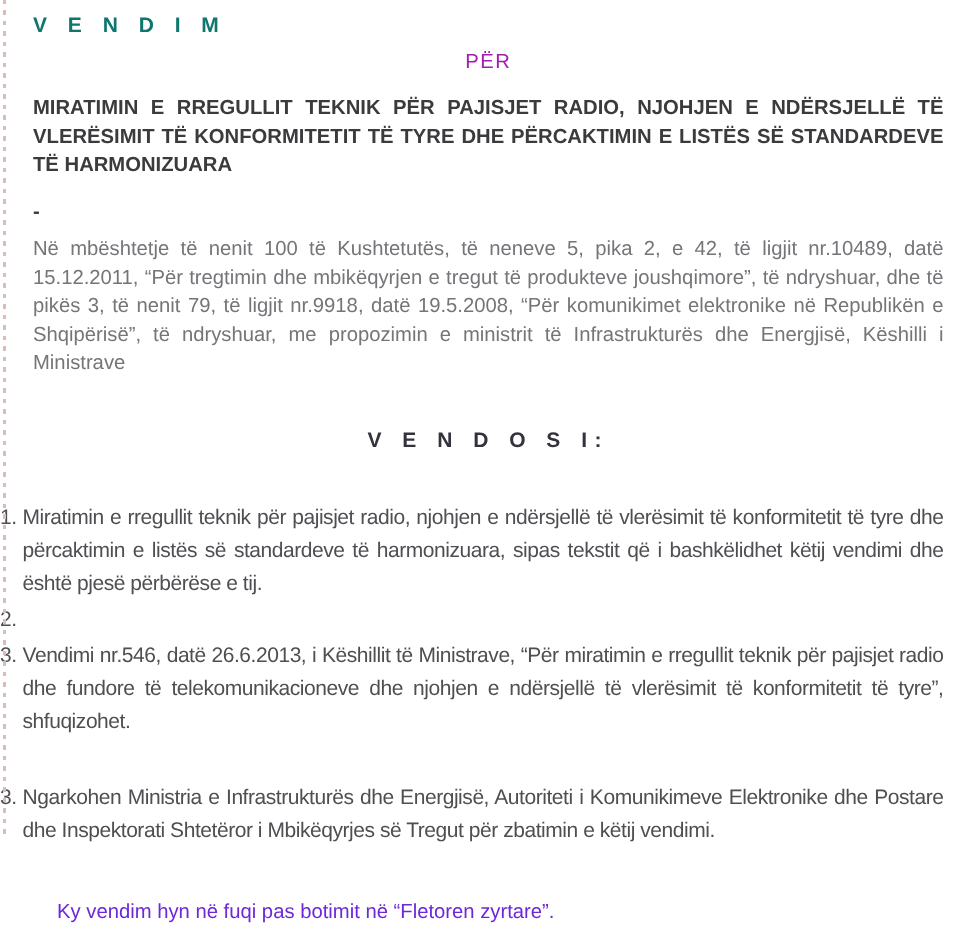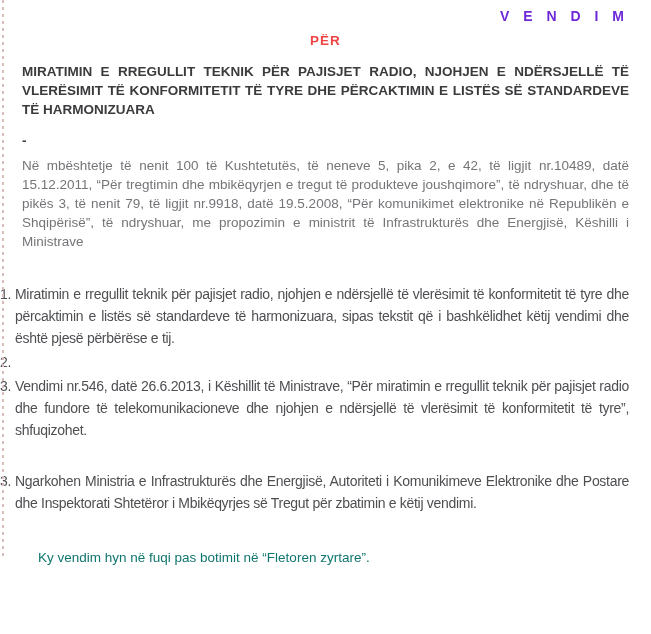--- a/index.html
+++ b/index.html
@@ -24,31 +24,31 @@
     background: repeating-linear-gradient(180deg, #d9bdb8 0px, #d9bdb8 3px, transparent 3px, transparent 7px);
   }
   .doc {
     padding: 8px 22px 0 22px;
   }
   .title {
     margin: 0;
     font-size: 14px;
     font-weight: bold;
     letter-spacing: 5px;
-    text-align: right;
-    color: #6d28d9;
+    text-align: left;
+    color: #0f766e;
     line-height: 16px;
   }
   .subtitle {
     margin: 9px 0 0 0;
     font-size: 13.5px;
-    font-weight: bold;
+    font-weight: normal;
     letter-spacing: 1px;
     text-align: center;
-    color: #ef4444;
+    color: #a21caf;
     line-height: 16px;
   }
   .heading {
     margin: 13px 0 0 0;
     font-size: 13.5px;
     font-weight: bold;
     line-height: 19px;
     text-align: justify;
     color: #3b3b3e;
   }
@@ -95,35 +95,36 @@
     flex: 1;
     text-align: justify;
   }
   .item.spaced {
     margin-top: 29px;
   }
   .closing {
     margin: 34px 0 16px 16px;
     font-size: 13.5px;
     line-height: 19px;
-    color: #0f766e;
+    color: #6d28d9;
   }
 </style>
 </head>
 <body>
 
 <div class="page">
   <div class="left-rule"></div>
 
   <div class="doc">
     <h1 class="title">V E N D I M</h1>
     <h2 class="subtitle">PËR</h2>
     <p class="heading">MIRATIMIN E RREGULLIT TEKNIK PËR PAJISJET RADIO, NJOHJEN E NDËRSJELLË TË VLERËSIMIT TË KONFORMITETIT TË TYRE DHE PËRCAKTIMIN E LISTËS SË STANDARDEVE TË HARMONIZUARA</p>
     <p class="dash">-</p>
     <p class="preamble">Në mbështetje të nenit 100 të Kushtetutës, të neneve 5, pika 2, e 42, të ligjit nr.10489, datë 15.12.2011, “Për tregtimin dhe mbikëqyrjen e tregut të produkteve joushqimore”, të ndryshuar, dhe të pikës 3, të nenit 79, të ligjit nr.9918, datë 19.5.2008, “Për komunikimet elektronike në Republikën e Shqipërisë”, të ndryshuar, me propozimin e ministrit të Infrastrukturës dhe Energjisë, Këshilli i Ministrave</p>
+    <h2 class="decision">V E N D O S I:</h2>
 
     <div class="list">
       <div class="item">
         <span class="num">1.</span>
         <span class="txt">Miratimin e rregullit teknik për pajisjet radio, njohjen e ndërsjellë të vlerësimit të konformitetit të tyre dhe përcaktimin e listës së standardeve të harmonizuara, sipas tekstit që i bashkëlidhet këtij vendimi dhe është pjesë përbërëse e tij.</span>
       </div>
       <div class="item">
         <span class="num">2.</span>
         <span class="txt"></span>
       </div>

